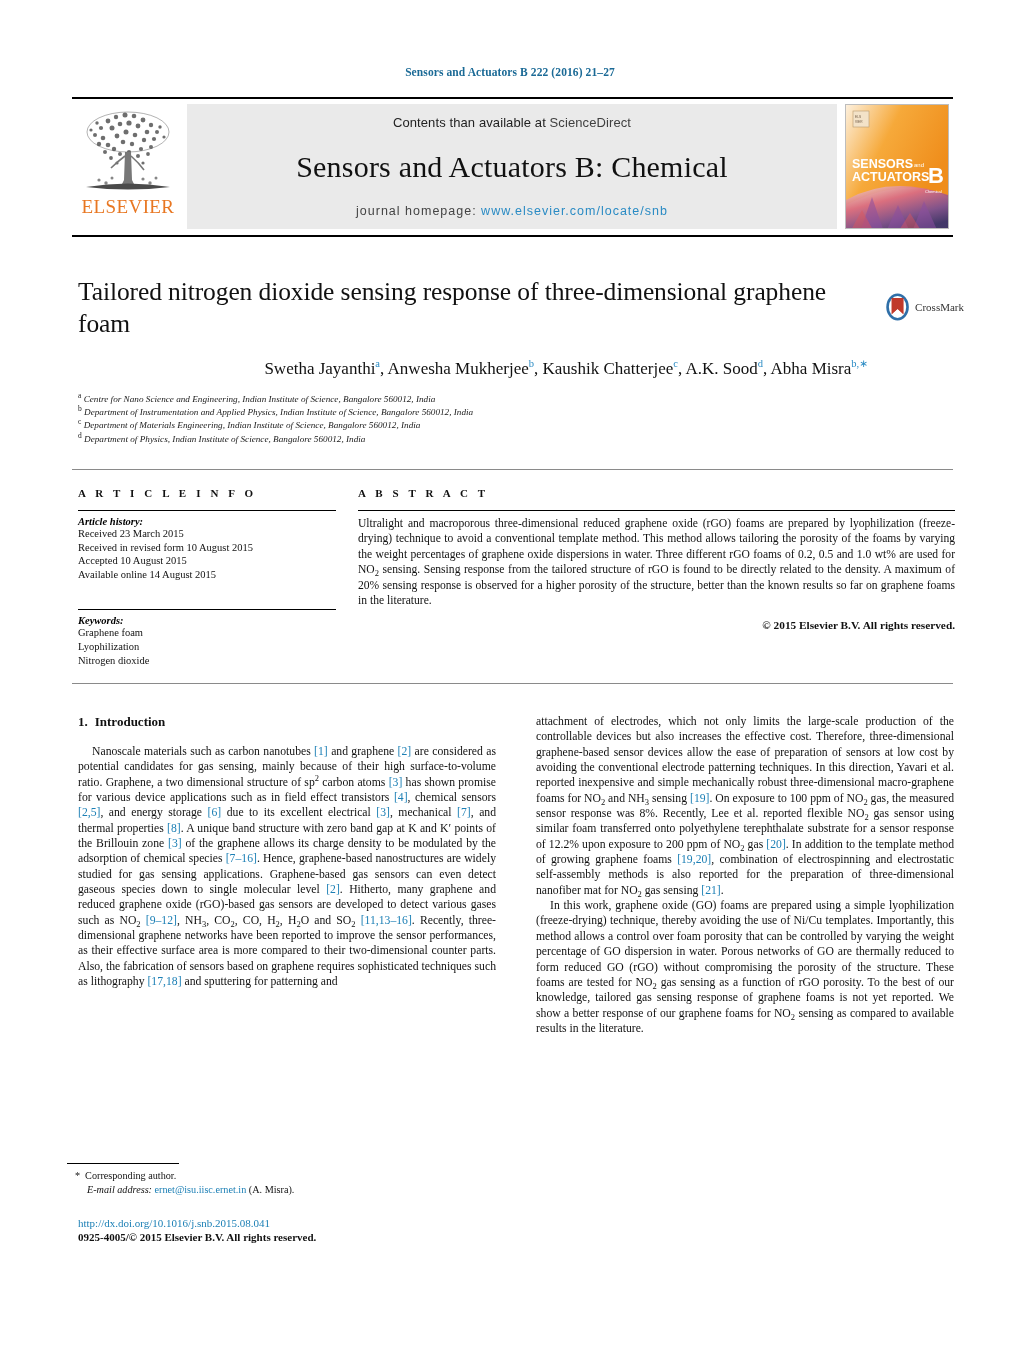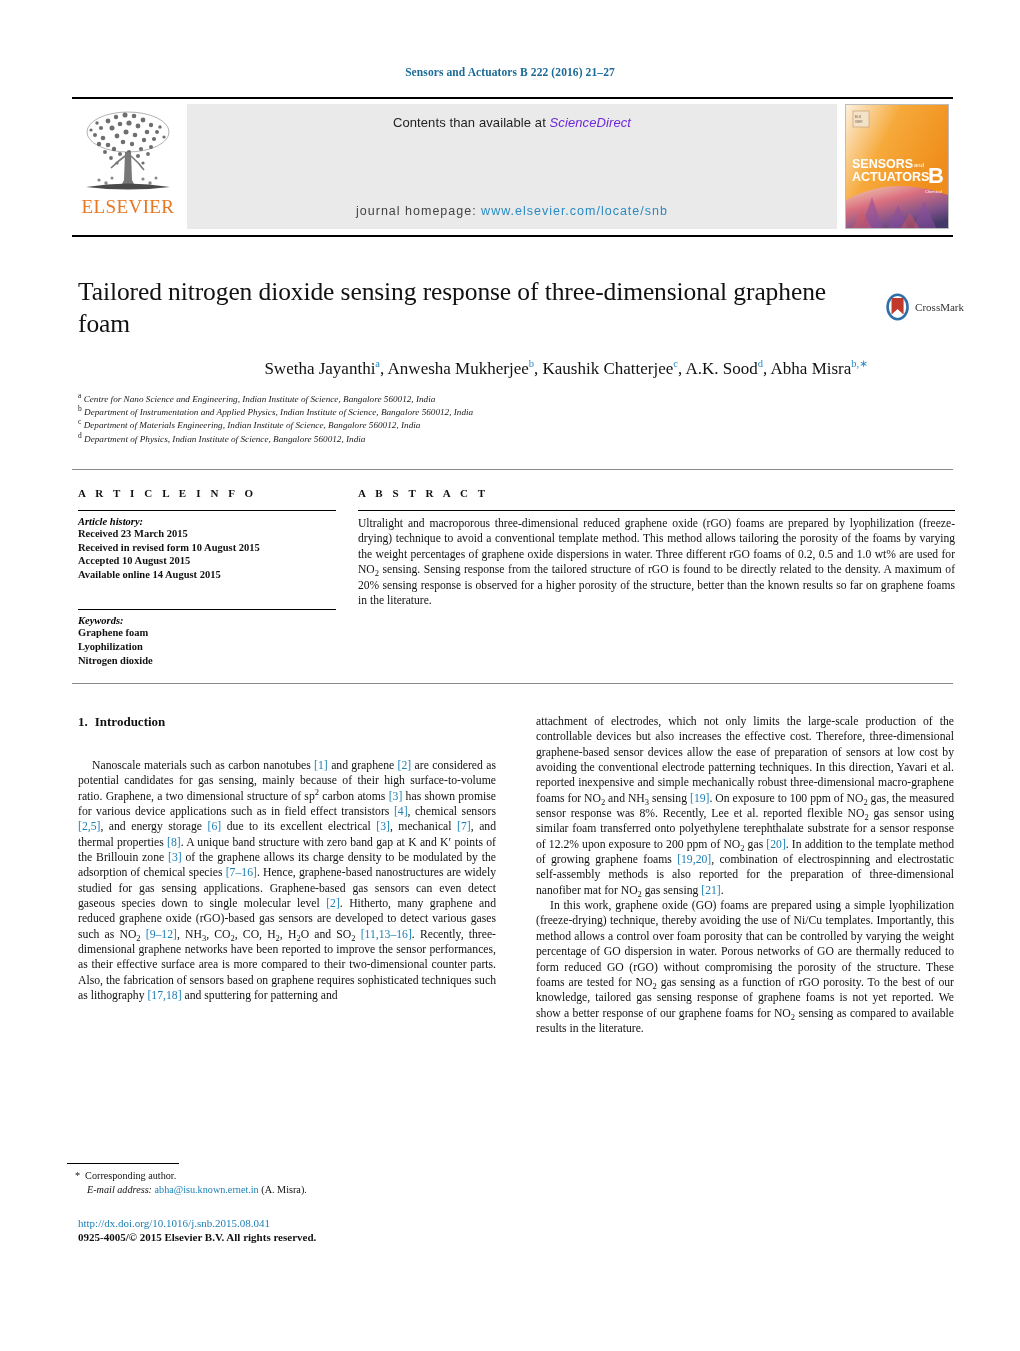--- a/index.html
+++ b/index.html
@@ -78,22 +78,21 @@
     padding: 11px 0 11px 0;
     box-sizing: border-box;
   }
   .contents-line {
     font-family: "Liberation Sans", sans-serif;
     font-size: 13px;
     color: #222;
     letter-spacing: 0.1px;
   }
   .contents-line .sd {
-    color: #6d28d9;
-    font-style: italic;
+    color: #404040;
   }
   .journal-name {
     font-family: "Liberation Serif", serif;
     font-size: 30px;
     color: #111;
     letter-spacing: 0.2px;
   }
   .homepage-line {
     font-family: "Liberation Sans", sans-serif;
     font-size: 12.5px;
@@ -212,21 +211,21 @@
   }
   .sub-italic {
     font-style: italic;
     font-weight: bold;
     font-size: 10.5px;
     margin-top: 3px;
   }
   .info-line {
     font-size: 10.5px;
     line-height: 13.6px;
-    font-weight: bold;
+    font-weight: normal;
     color: #111;
   }
   .kw-gap { height: 17px; }
   .abs-text {
     font-size: 11.6px;
     line-height: 15.4px;
     text-align: justify;
     color: #111;
     margin-top: 2px;
   }
@@ -246,21 +245,21 @@
     width: 877px;
     display: flex;
     gap: 40px;
   }
   .col {
     width: 418px;
   }
   .sec-head {
     font-size: 13px;
     font-weight: bold;
-    margin: 0 0 28px 0;
+    margin: 0 0 14px 0;
     color: #111;
   }
   .sec-head .num { margin-right: 7px; }
   p.body {
     font-size: 11.7px;
     line-height: 15.35px;
     text-align: justify;
     margin: 0;
     text-indent: 14px;
     color: #111;
@@ -383,20 +382,21 @@
           </g>
         </g>
       </svg>
       <div class="elsevier-word">ELSEVIER</div>
     </div>
 
     <div class="journal-band">
       <div class="contents-line">
         <span>Contents than available at </span><span class="sd">ScienceDirect</span>
       </div>
+      <div class="journal-name">Sensors and Actuators B: Chemical</div>
       <div class="homepage-line">
         <span>journal homepage: </span><span class="url">www.elsevier.com/locate/snb</span>
       </div>
     </div>
 
     <div class="cover-thumb">
       <svg width="102" height="127" viewBox="0 0 102 127">
         <defs>
           <linearGradient id="covg" x1="0" y1="0" x2="1" y2="0.5">
             <stop offset="0%" stop-color="#fdf0dd"></stop>
@@ -489,20 +489,21 @@
     <div class="hairline"></div>
     <div class="abs-text">
       Ultralight and macroporous three-dimensional reduced graphene oxide (rGO) foams are prepared by
       lyophilization (freeze-drying) technique to avoid a conventional template method. This method allows
       tailoring the porosity of the foams by varying the weight percentages of graphene oxide dispersions in
       water. Three different rGO foams of 0.2, 0.5 and 1.0 wt% are used for NO<span class="sub">2</span> sensing. Sensing response
       from the tailored structure of rGO is found to be directly related to the density. A maximum of 20%
       sensing response is observed for a higher porosity of the structure, better than the known results so far
       on graphene foams in the literature.
     </div>
+    <div class="abs-copy">© 2015 Elsevier B.V. All rights reserved.</div>
   </div>
 
   <div class="body-cols">
 
     <div class="col">
       <div class="sec-head">
         <span class="num">1.</span><span>Introduction</span>
       </div>
       <p class="body">
         Nanoscale materials such as carbon nanotubes <span class="ref">[1]</span> and graphene
@@ -564,21 +565,21 @@
     </div>
   </div>
 
   <div class="footnote">
     <div class="foot-rule"></div>
     <div class="foot-line">
       <span class="star">*</span><span>Corresponding author.</span>
     </div>
     <div class="foot-line foot-indent">
       <span class="foot-email-label">E-mail address:</span>
-      <span class="foot-link">abha@isu.known.ernet.in</span>
+      <span class="foot-link">ernet@isu.iisc.ernet.in</span>
       <span>(A. Misra).</span>
     </div>
   </div>
 
   <div class="doi-block">
     <span class="doi-link">http://dx.doi.org/10.1016/j.snb.2015.08.041</span>
     <span class="issn-line">0925-4005/© 2015 Elsevier B.V. All rights reserved.</span>
   </div>
 
 </div>

